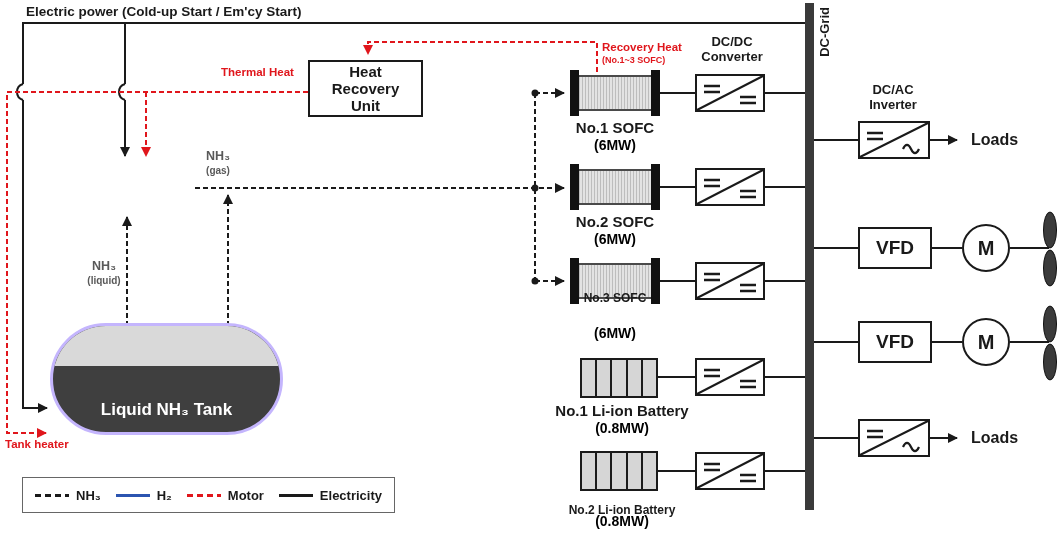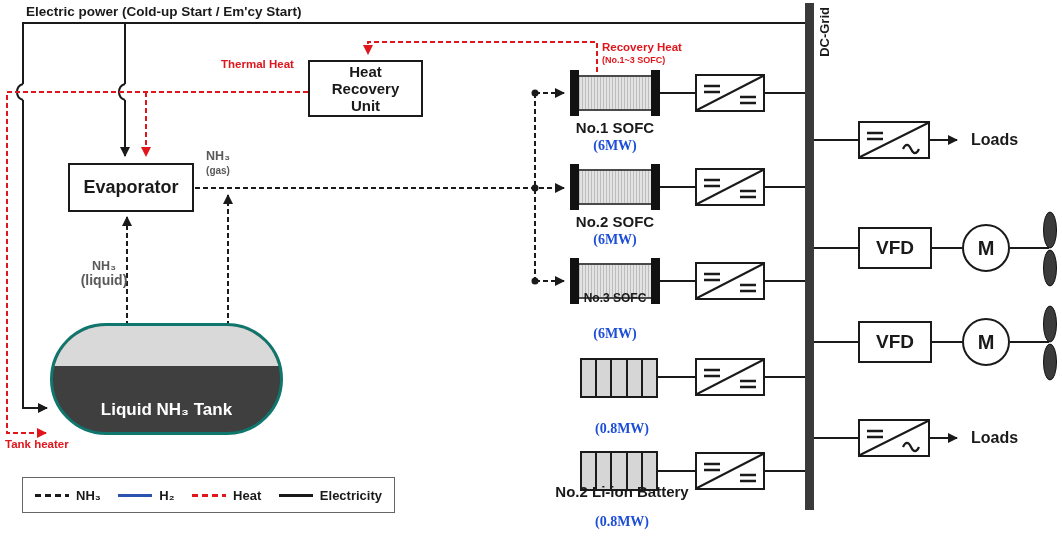--- a/index.html
+++ b/index.html
@@ -4,21 +4,21 @@
 <style>
   html,body{margin:0;padding:0;background:#fff;}
   #canvas{
     position:relative;width:1062px;height:537px;background:#ffffff;
     font-family:"Liberation Sans","DejaVu Sans",sans-serif;color:#1a1a1a;overflow:hidden;
   }
   .abs{position:absolute;}
   .lbl{position:absolute;font-weight:bold;line-height:1.12;white-space:nowrap;}
   .ctr{text-align:center;white-space:normal;}
   .red{color:#e0161c;}
-  .blue{color:#1d4ed8;font-family:Liberation Serif, serif;}
+  .blue{color:#000000;}
   .gray{color:#595959;}
   .box{
     position:absolute;background:#fff;border:2px solid #1a1a1a;box-sizing:border-box;
     display:flex;align-items:center;justify-content:center;font-weight:bold;text-align:center;
   }
   
   .sofc{position:absolute;display:flex;align-items:center;width:90px;height:46px;}
   .sofc .cap{width:9px;height:46px;background:#111;}
   .sofc .body{
     width:72px;height:36px;box-sizing:border-box;
@@ -28,21 +28,21 @@
   
   .battery{
     position:absolute;display:flex;width:78px;height:40px;box-sizing:border-box;
     border:2px solid #1a1a1a;background:#d6d6d6;
   }
   .battery .cell{flex:1;border-right:2px solid #1a1a1a;}
   .battery .cell:last-child{border-right:none;}
   
   .tank{
     position:absolute;left:50px;top:323px;width:233px;height:112px;box-sizing:border-box;
-    border:3px solid #0f766e;border-radius:56px;overflow:hidden;background:#3f3f3f;
+    border:3px solid #c4b5fd;border-radius:56px;overflow:hidden;background:#3f3f3f;
   }
   .tank .gas-space{position:absolute;left:0;top:0;width:100%;height:40px;background:#d9d9d9;}
   .tank .tank-label{
     position:absolute;left:0;top:74px;width:100%;text-align:center;
     color:#fff;font-weight:bold;font-size:17px;
   }
   
   .dcbar{position:absolute;left:805px;top:3px;width:9px;height:507px;background:#3a3a3a;}
   .dcgrid-label{
     position:absolute;left:817px;top:7px;font-weight:bold;font-size:13px;
@@ -120,40 +120,39 @@
       <path d="M308,92 H7 V433 H46" marker-end="url(#mr)"></path>
       <path d="M146,92 V156" marker-end="url(#mr)"></path>
       <path d="M597,72 V42 H368 V54" marker-end="url(#mr)"></path>
     </g>
   </svg>
 
   <div class="lbl" style="left:26px;top:4px;font-size:13.5px">Electric power (Cold-up Start / Em'cy Start)</div>
 
   <div class="box" style="left:308px;top:60px;width:115px;height:57px;font-size:15px;line-height:17px;padding:12px 16px">Heat Recovery Unit</div>
 
-  <div class="box" style="left:68px;top:163px;width:126px;height:49px;font-size:18px">Evaporator</div>
 
   <div class="tank">
     <div class="gas-space"></div>
     <div class="tank-label">Liquid NH₃ Tank</div>
   </div>
 
-  <div class="lbl red" style="left:215px;top:58px;width:85px;font-size:11.5px;text-align:center">Thermal Heat</div>
+  <div class="lbl red" style="left:215px;top:66px;width:85px;font-size:11.5px;text-align:center">Thermal Heat</div>
 
   <div class="lbl red" style="left:602px;top:41px;font-size:11.5px">Recovery Heat</div>
   <div class="lbl red" style="left:602px;top:55px;font-size:9px">(No.1~3 SOFC)</div>
 
   <div class="lbl gray ctr" style="left:196px;top:149px;width:44px;font-size:12.5px">
     <span>NH₃</span><br>
     <span style="font-size:10px">(gas)</span>
   </div>
 
   <div class="lbl gray ctr" style="left:78px;top:259px;width:52px;font-size:12.5px">
     <span>NH₃</span><br>
-    <span style="font-size:14px">(liquid)</span>
+    <span style="font-size:10px">(liquid)</span>
   </div>
 
   <div class="lbl red" style="left:5px;top:438px;font-size:11.5px">Tank heater</div>
 
   <div class="sofc" style="left:570px;top:70px">
     <span class="cap"></span>
       <span class="body"></span>
       <span class="cap"></span>
   </div>
   <div class="lbl ctr" style="left:555px;top:120px;width:120px;font-size:15px">No.1 SOFC</div>
@@ -175,32 +174,36 @@
   <div class="lbl ctr" style="left:555px;top:292px;width:120px;font-size:12px">No.3 SOFC</div>
   <div class="lbl ctr blue" style="left:555px;top:326px;width:120px;font-size:14px">(6MW)</div>
 
   <div class="battery" style="left:580px;top:358px">
     <span class="cell"></span>
       <span class="cell"></span>
       <span class="cell"></span>
       <span class="cell"></span>
       <span class="cell"></span>
   </div>
+  <div class="lbl ctr" style="left:537px;top:403px;width:170px;font-size:15px">No.1 Li-ion Battery</div>
   <div class="lbl ctr blue" style="left:537px;top:421px;width:170px;font-size:14px">(0.8MW)</div>
 
   <div class="battery" style="left:580px;top:451px">
     <span class="cell"></span>
       <span class="cell"></span>
       <span class="cell"></span>
       <span class="cell"></span>
       <span class="cell"></span>
   </div>
-  <div class="lbl ctr" style="left:537px;top:484px;width:170px;font-size:15px">No.2 Li-ion Battery</div>
+  <div class="lbl ctr" style="left:537px;top:504px;width:170px;font-size:12px">No.2 Li-ion Battery</div>
   <div class="lbl ctr blue" style="left:537px;top:514px;width:170px;font-size:14px">(0.8MW)</div>
 
+  <div class="lbl ctr" style="left:691px;top:35px;width:82px;font-size:13px">
+    <span>DC/DC</span><br><span>Converter</span>
+  </div>
 
   <svg class="abs" style="left:695px;top:74px" width="70" height="38" viewBox="0 0 70 38">
     <rect x="1" y="1" width="68" height="36" fill="#fff" stroke="#1a1a1a" stroke-width="2"></rect>
     <line x1="2" y1="36" x2="68" y2="2" stroke="#1a1a1a" stroke-width="2"></line>
     <path d="M9,12 H25 M9,18 H25 M45,23 H61 M45,29 H61" stroke="#1a1a1a" stroke-width="2.6"></path>
   </svg>
   <svg class="abs" style="left:695px;top:168px" width="70" height="38" viewBox="0 0 70 38">
     <rect x="1" y="1" width="68" height="36" fill="#fff" stroke="#1a1a1a" stroke-width="2"></rect>
     <line x1="2" y1="36" x2="68" y2="2" stroke="#1a1a1a" stroke-width="2"></line>
     <path d="M9,12 H25 M9,18 H25 M45,23 H61 M45,29 H61" stroke="#1a1a1a" stroke-width="2.6"></path>
@@ -217,20 +220,23 @@
   </svg>
   <svg class="abs" style="left:695px;top:452px" width="70" height="38" viewBox="0 0 70 38">
     <rect x="1" y="1" width="68" height="36" fill="#fff" stroke="#1a1a1a" stroke-width="2"></rect>
     <line x1="2" y1="36" x2="68" y2="2" stroke="#1a1a1a" stroke-width="2"></line>
     <path d="M9,12 H25 M9,18 H25 M45,23 H61 M45,29 H61" stroke="#1a1a1a" stroke-width="2.6"></path>
   </svg>
 
   <div class="dcbar"></div>
   <div class="dcgrid-label">DC-Grid</div>
 
+  <div class="lbl ctr" style="left:853px;top:83px;width:80px;font-size:13px">
+    <span>DC/AC</span><br><span>Inverter</span>
+  </div>
 
   <svg class="abs" style="left:858px;top:121px" width="72" height="38" viewBox="0 0 72 38">
     <rect x="1" y="1" width="70" height="36" fill="#fff" stroke="#1a1a1a" stroke-width="2"></rect>
     <line x1="2" y1="36" x2="70" y2="2" stroke="#1a1a1a" stroke-width="2"></line>
     <path d="M9,12 H25 M9,18 H25" stroke="#1a1a1a" stroke-width="2.6"></path>
     <path d="M45,28 c2.5,-5.5 5.5,-5.5 8,0 c2.5,5.5 5.5,5.5 8,0" stroke="#1a1a1a" stroke-width="2.2" fill="none"></path>
   </svg>
   <div class="lbl" style="left:971px;top:131px;font-size:16px">Loads</div>
 
   <svg class="abs" style="left:858px;top:419px" width="72" height="38" viewBox="0 0 72 38">
@@ -260,21 +266,21 @@
     <span class="leg-item">
       <span class="leg-line dash-black"></span>
       <span>NH₃</span>
     </span>
     <span class="leg-item">
       <span class="leg-line solid-blue"></span>
       <span>H₂</span>
     </span>
     <span class="leg-item">
       <span class="leg-line dash-red"></span>
-      <span>Heat</span>
+      <span>Motor</span>
     </span>
     <span class="leg-item">
       <span class="leg-line solid-black"></span>
       <span>Electricity</span>
     </span>
   </div>
 
 </div>
 
 </body></html>

